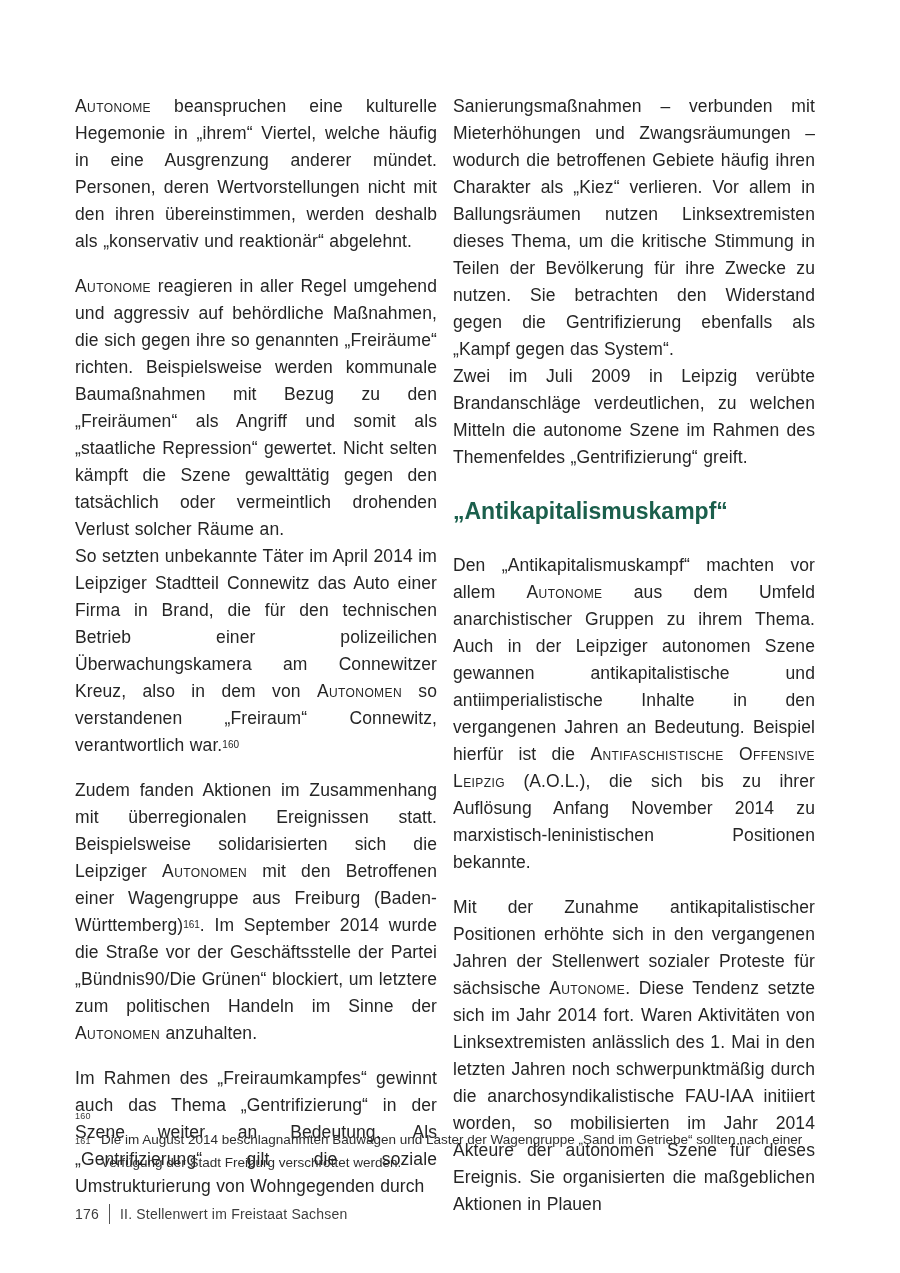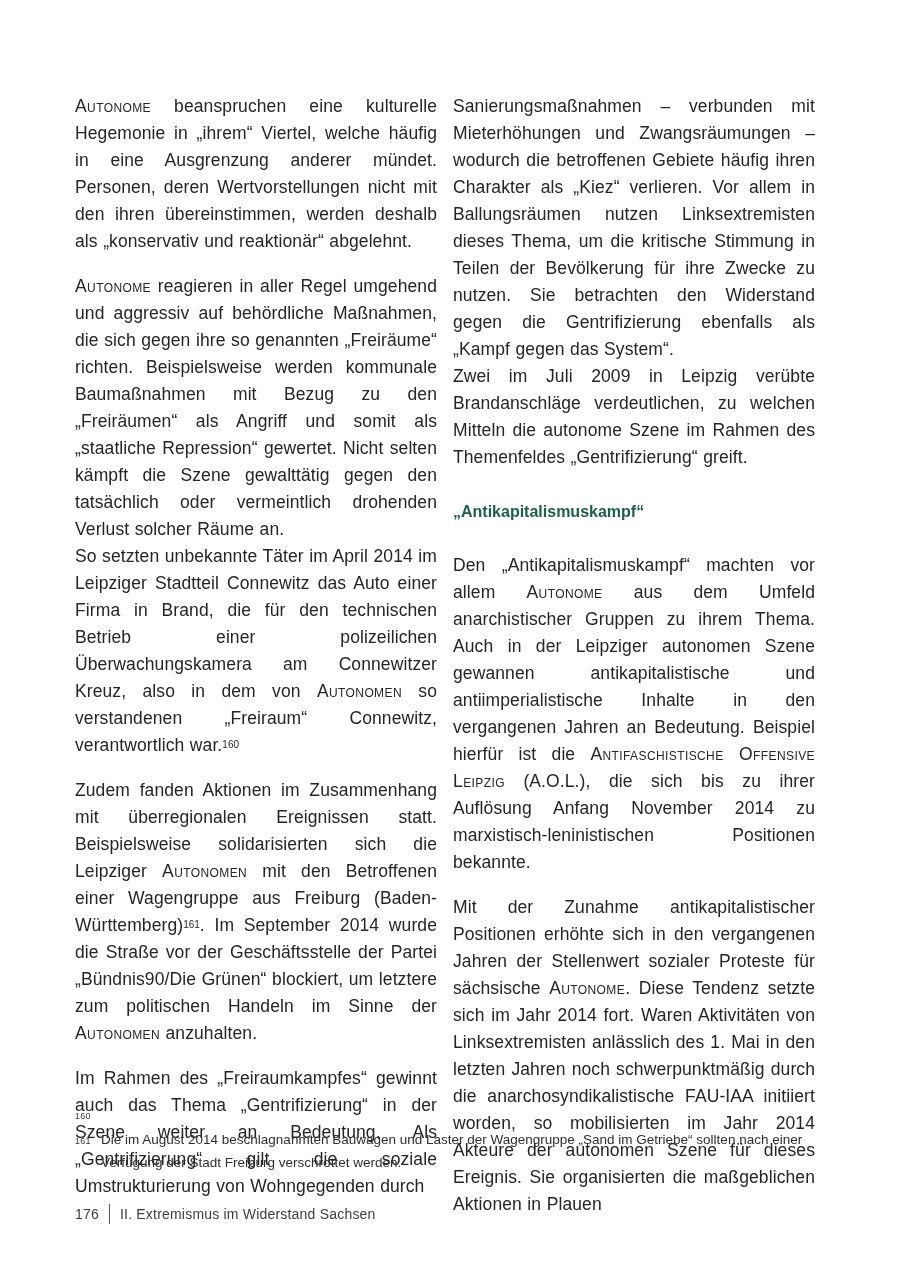--- a/index.html
+++ b/index.html
@@ -31,21 +31,21 @@
   .sc { font-variant: small-caps; letter-spacing: 0.4px; }
   .sup {
     font-size: 10px;
     vertical-align: top;
     position: relative; top: -1px;
     letter-spacing: 0;
   }
 
   .section-heading {
     margin: 27px 0 27px 0;
-    font-size: 16px;
+    font-size: 23px;
     line-height: 27px;
     font-weight: bold;
     color: #1b5f4c;
   }
 
   .footnotes {
     position: absolute; left: 75px; top: 1103px;
     width: 778px;
     font-size: 13.5px;
     line-height: 23px;
@@ -105,16 +105,16 @@
     </div>
     <div class="fn-item">
       <span class="fn-marker">161</span>
       <span class="fn-text">Die im August 2014 beschlagnahmten Bauwagen und Laster der Wagengruppe „Sand im Getriebe“ sollten nach einer Verfügung der Stadt Freiburg verschrottet werden.</span>
     </div>
   </div>
 
   <div class="footer">
     <span>176</span>
     <span class="footer-sep"></span>
-    <span>II. Extremismus im Widerstand Sachsen</span>
+    <span>II. Stellenwert im Freistaat Sachsen</span>
   </div>
 
 </div>
 
 </body></html>

